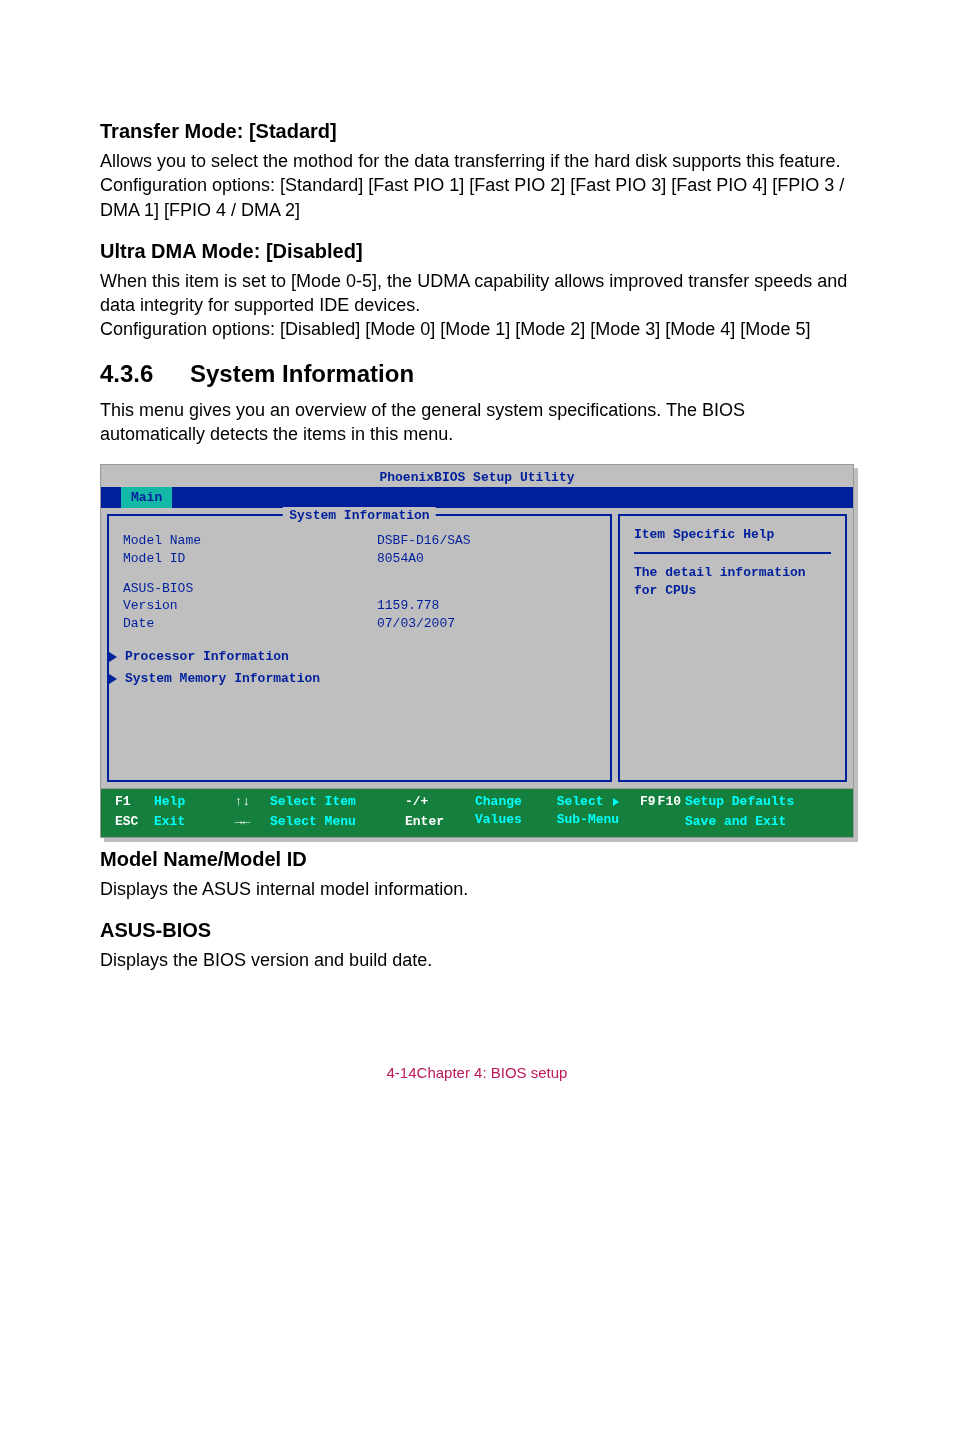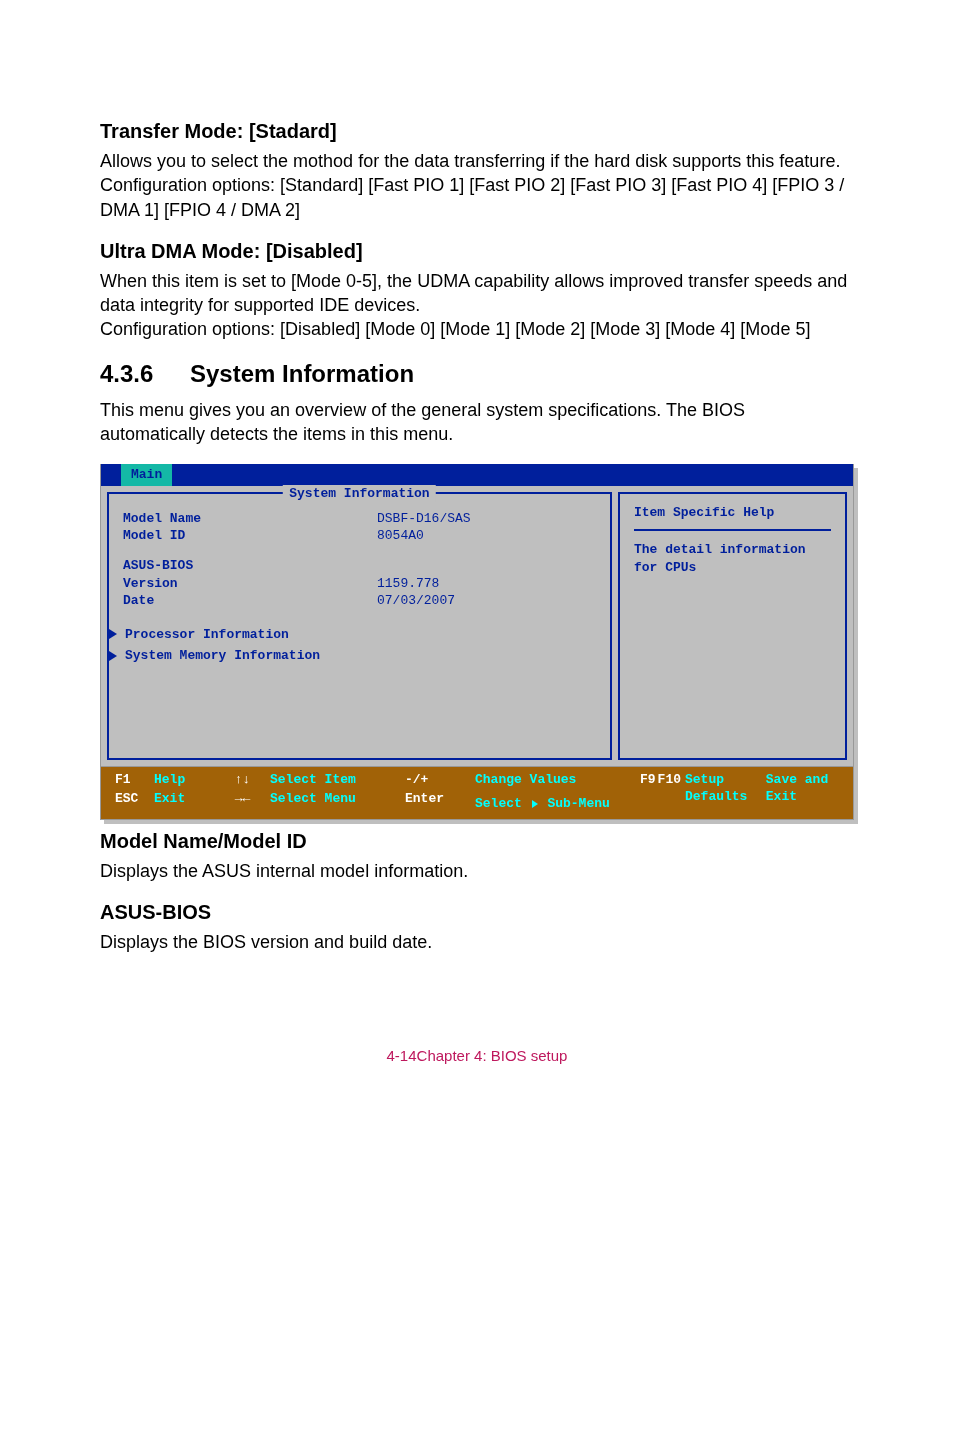--- a/index.html
+++ b/index.html
@@ -101,63 +101,63 @@
     font-weight: bold;
     padding-bottom: 8px;
     margin-bottom: 10px;
     border-bottom: 2px solid #001f9c;
   }
   .kv-row {
     display: flex;
   }
   .kv-key {
     width: 210px;
-    font-weight: bold;
+    font-weight: normal;
   }
   .kv-val {
     font-weight: normal;
     margin-left: 44px;
   }
   .bios-sub {
     display:flex;
     align-items:center;
     gap:8px;
     margin-top:4px;
     font-weight:bold;
   }
   .tri {
     width: 0;
     height: 0;
     border-top: 5px solid transparent;
     border-bottom: 5px solid transparent;
     border-left: 8px solid #001f9c;
   }
   .bios-footer {
-    background: #a16207;
+    background: #15803d;
     color: #fff;
     display: flex;
     padding: 4px 14px 6px 14px;
     border: 1px solid #999;
     border-top: none;
     gap: 0;
   }
   .foot-key {
     font-weight: bold;
   }
   .foot-lab {
     color: #00ffff;
     font-weight: bold;
   }
   .bios-footer .col1 { width: 100px; display:flex; flex-direction:column; gap:2px;}
   .bios-footer .col2 { width: 55px; display:flex; flex-direction:column; gap:2px; align-items:center;}
   .bios-footer .col3 { width: 135px; display:flex; flex-direction:column; gap:2px;}
   .bios-footer .col4 { width: 70px; display:flex; flex-direction:column; gap:2px;}
-  .bios-footer .col5 { width: 165px; display:flex; flex-direction:column; gap:7px;}
+  .bios-footer .col5 { width: 165px; display:flex; flex-direction:row; gap:19px;}
   .bios-footer .col6 { width: 45px; display:flex; flex-direction:row; gap:2px;}
-  .bios-footer .col7 { flex:1; display:flex; flex-direction:row; gap:2px;}
+  .bios-footer .col7 { flex:1; display:flex; flex-direction:column; gap:2px;}
   .mini-tri {
     display:inline-block;
     width:0;height:0;
     border-top:4px solid transparent;
     border-bottom:4px solid transparent;
     border-left:6px solid #00ffff;
     vertical-align: middle;
     margin: 0 2px;
   }
   .note-box {
@@ -197,20 +197,21 @@
   <h3 class="option-heading">Ultra DMA Mode: [Disabled]</h3>
   <p class="body-text" style="white-space:pre-line">When this item is set to [Mode 0-5], the UDMA capability allows improved transfer speeds and data integrity for supported IDE devices.
 Configuration options: [Disabled] [Mode 0] [Mode 1] [Mode 2] [Mode 3] [Mode 4] [Mode 5]</p>
 
   <h2 class="section-heading">
     <span class="section-num">4.3.6</span><span>System Information</span>
   </h2>
   <p class="body-text">This menu gives you an overview of the general system specifications. The BIOS automatically detects the items in this menu.</p>
 
   <div class="bios-panel">
+    <div class="bios-titlebar">PhoenixBIOS Setup Utility</div>
     <div class="bios-tabs">
       <div class="bios-tab-active">Main</div>
     </div>
     <div class="bios-body">
       <div class="bios-main">
         <div class="bios-main-header">System Information</div>
         <div style="height:6px"></div>
         <div class="kv-row">
           <div class="kv-key">Model Name</div>
           <div class="kv-val">DSBF-D16/SAS</div>

